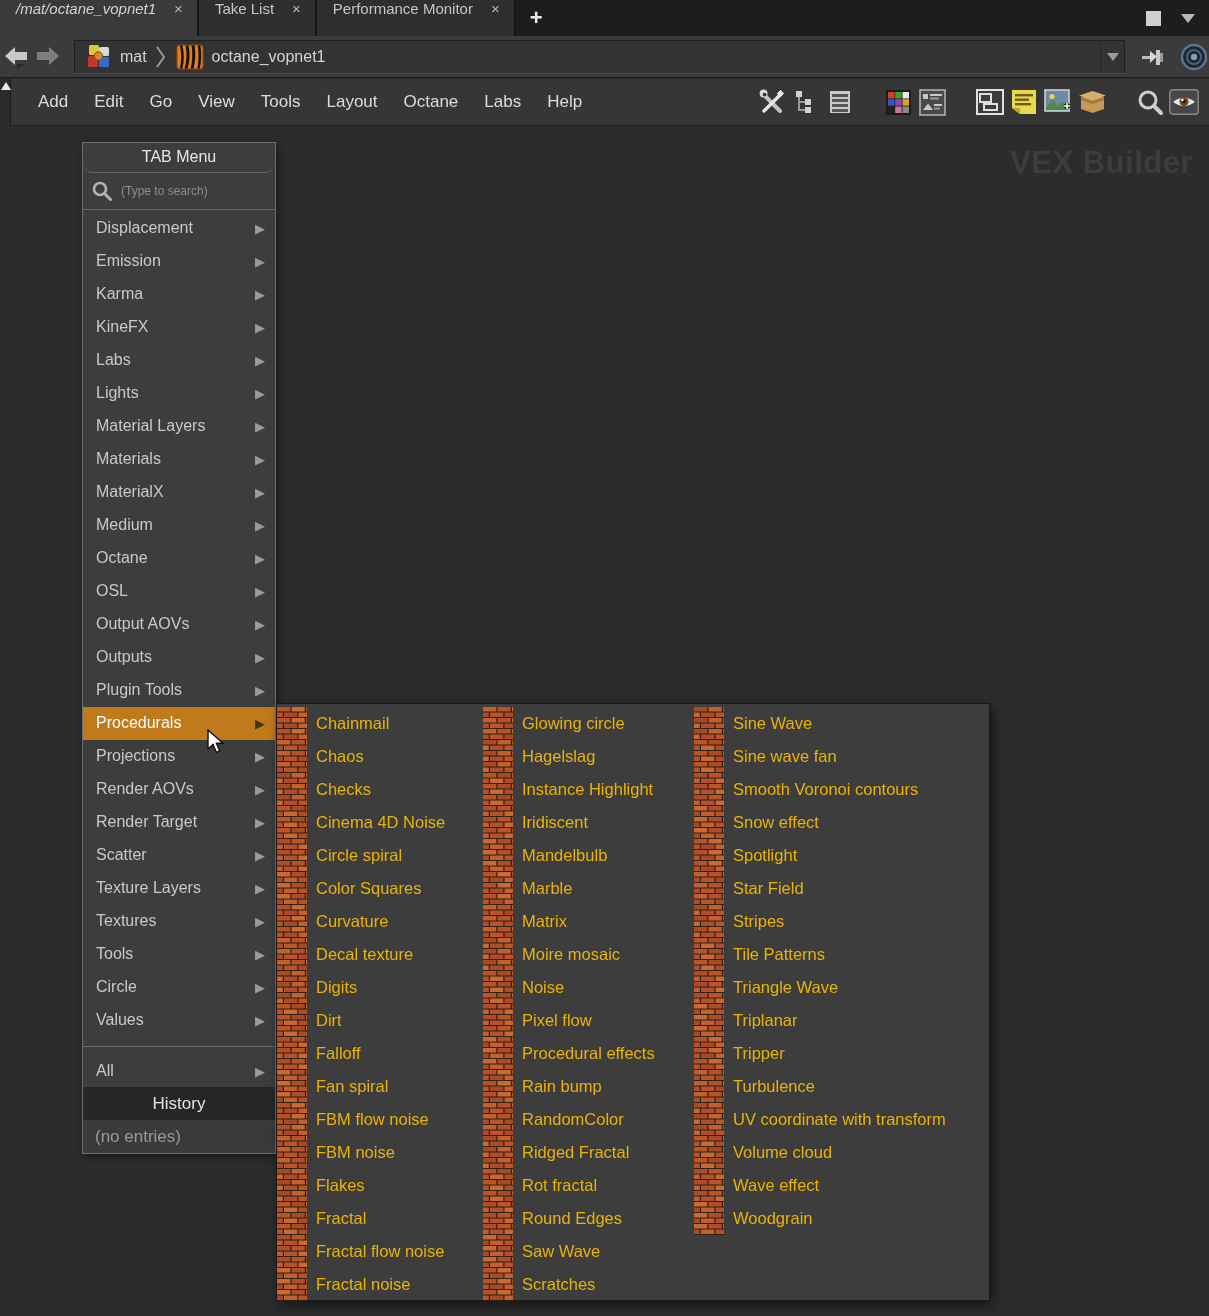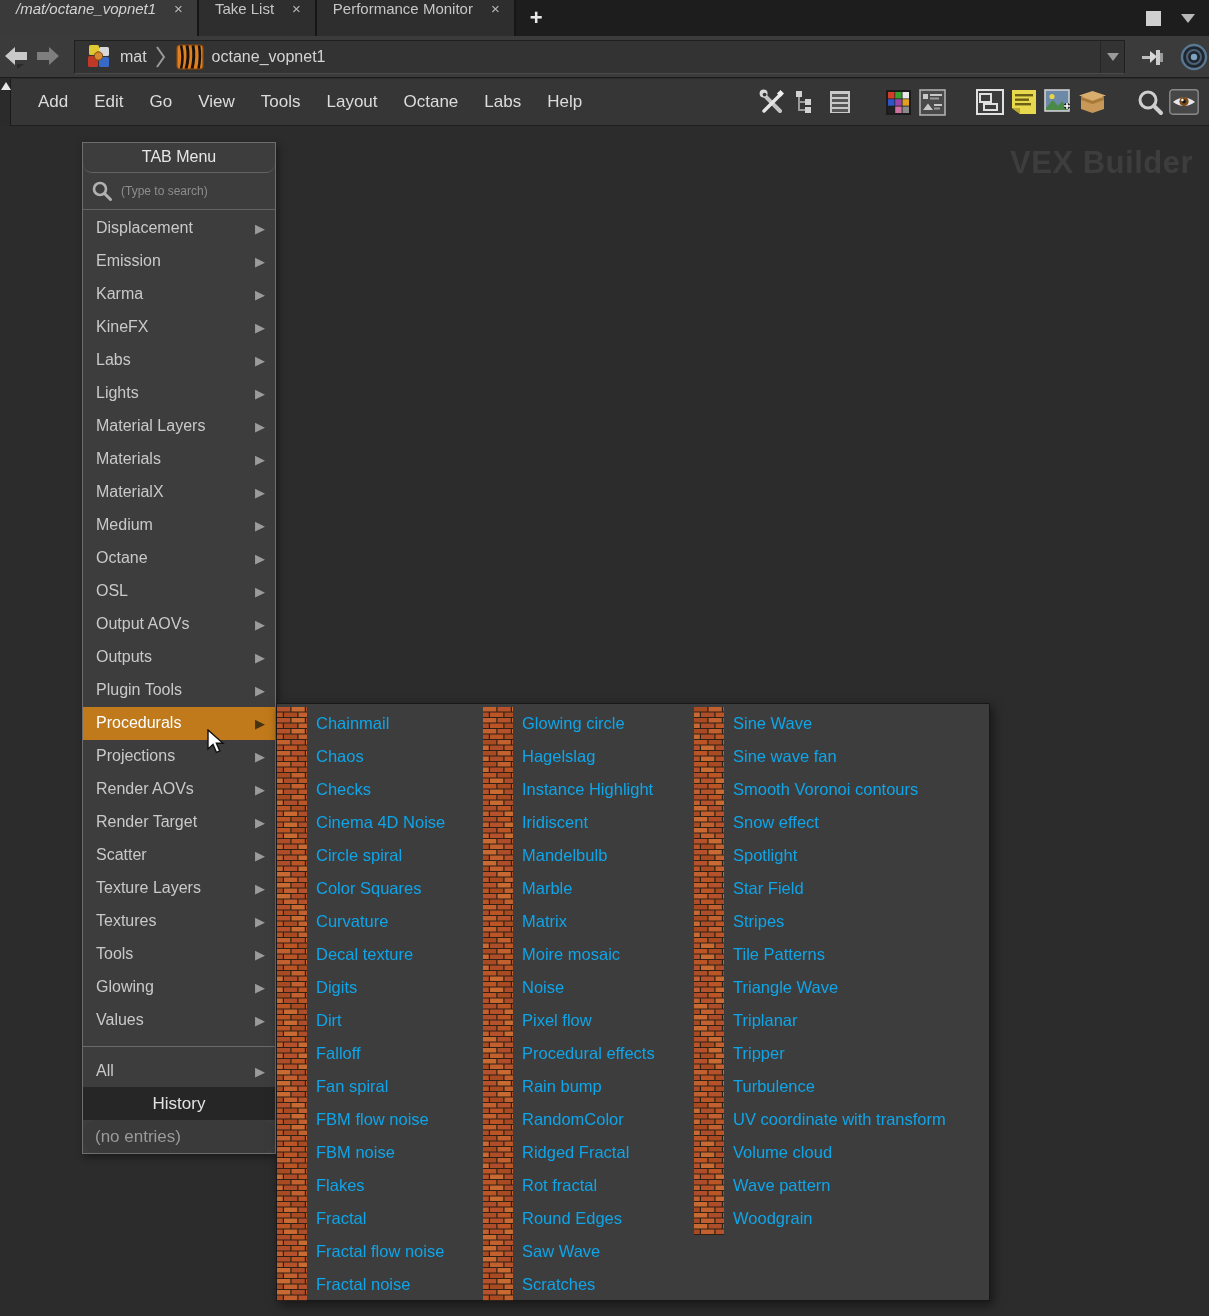--- a/index.html
+++ b/index.html
@@ -52,21 +52,21 @@
   #tm-all{margin-top:8px;}
   #tm-history{height:33px;background:#262626;display:flex;align-items:center;justify-content:center;color:#e2e2e2;font-size:17px;}
   #tm-empty{height:33px;display:flex;align-items:center;padding-left:12px;color:#9a9a9a;font-size:17px;background:#3a3a3a;border-radius:14px;}
   
   #submenu{position:absolute;left:276px;top:703px;width:714px;height:598px;background:#3d3d3d;border:1px solid #181818;box-shadow:3px 4px 10px rgba(0,0,0,.5);display:flex;padding-top:3px;}
   .sm-col{display:flex;flex-direction:column;}
   .sm-col0{width:206px;} .sm-col1{width:211px;} .sm-col2{width:293px;}
   .sm-row{height:33px;display:flex;align-items:center;}
   .sm-icon{width:30px;height:33px;flex:none;}
   .sm-icon svg{display:block;}
-  .sm-label{padding-left:9px;color:#0ea5e9;font-size:16.5px;white-space:nowrap;}
+  .sm-label{padding-left:9px;color:#eab308;font-size:16.5px;white-space:nowrap;}
   
   #cursor{position:absolute;left:206px;top:729px;pointer-events:none;}
   .ic{display:inline-flex;line-height:0;}
 </style>
 </head>
 <body>
 
 <div id="tabbar">
   <div id="tabs" style="display:flex;">
       <div class="tab active">
@@ -407,21 +407,21 @@
       </div>
       <div class="tm-row">
         <span>Textures</span>
         <span class="arr">▶</span>
       </div>
       <div class="tm-row">
         <span>Tools</span>
         <span class="arr">▶</span>
       </div>
       <div class="tm-row">
-        <span>Glowing</span>
+        <span>Circle</span>
         <span class="arr">▶</span>
       </div>
       <div class="tm-row">
         <span>Values</span>
         <span class="arr">▶</span>
       </div>
     </div>
   <div id="tm-sep"></div>
   <div class="tm-row" id="tm-all">
     <span>All</span>
@@ -2060,21 +2060,21 @@
             <rect x="0.0" y="22.0" width="13.3" height="4.5" fill="#ad4d2a"></rect>
             <rect x="14.5" y="22.0" width="13.3" height="4.5" fill="#bc5526"></rect>
             <rect x="29.0" y="22.0" width="13.3" height="4.5" fill="#a84a22"></rect>
             <rect x="43.5" y="22.0" width="13.3" height="4.5" fill="#c2602f"></rect>
             <rect x="-7.5" y="27.5" width="13.3" height="4.5" fill="#c2602f"></rect>
             <rect x="7.0" y="27.5" width="13.3" height="4.5" fill="#b5512b"></rect>
             <rect x="21.5" y="27.5" width="13.3" height="4.5" fill="#c96a33"></rect>
             <rect x="36.0" y="27.5" width="13.3" height="4.5" fill="#ad4d2a"></rect>
           </svg>
         </span>
-        <span class="sm-label">Wave pattern</span>
+        <span class="sm-label">Wave effect</span>
       </div>
       <div class="sm-row">
         <span class="sm-icon">
           <svg width="30" height="33" viewBox="0 0 30 33" xmlns="http://www.w3.org/2000/svg">
             <rect width="30" height="33" fill="#2f2115"></rect>
             <rect x="0.0" y="0.0" width="13.3" height="4.5" fill="#c96a33"></rect>
             <rect x="14.5" y="0.0" width="13.3" height="4.5" fill="#ad4d2a"></rect>
             <rect x="29.0" y="0.0" width="13.3" height="4.5" fill="#bc5526"></rect>
             <rect x="43.5" y="0.0" width="13.3" height="4.5" fill="#a84a22"></rect>
             <rect x="-7.5" y="5.5" width="13.3" height="4.5" fill="#a84a22"></rect>

